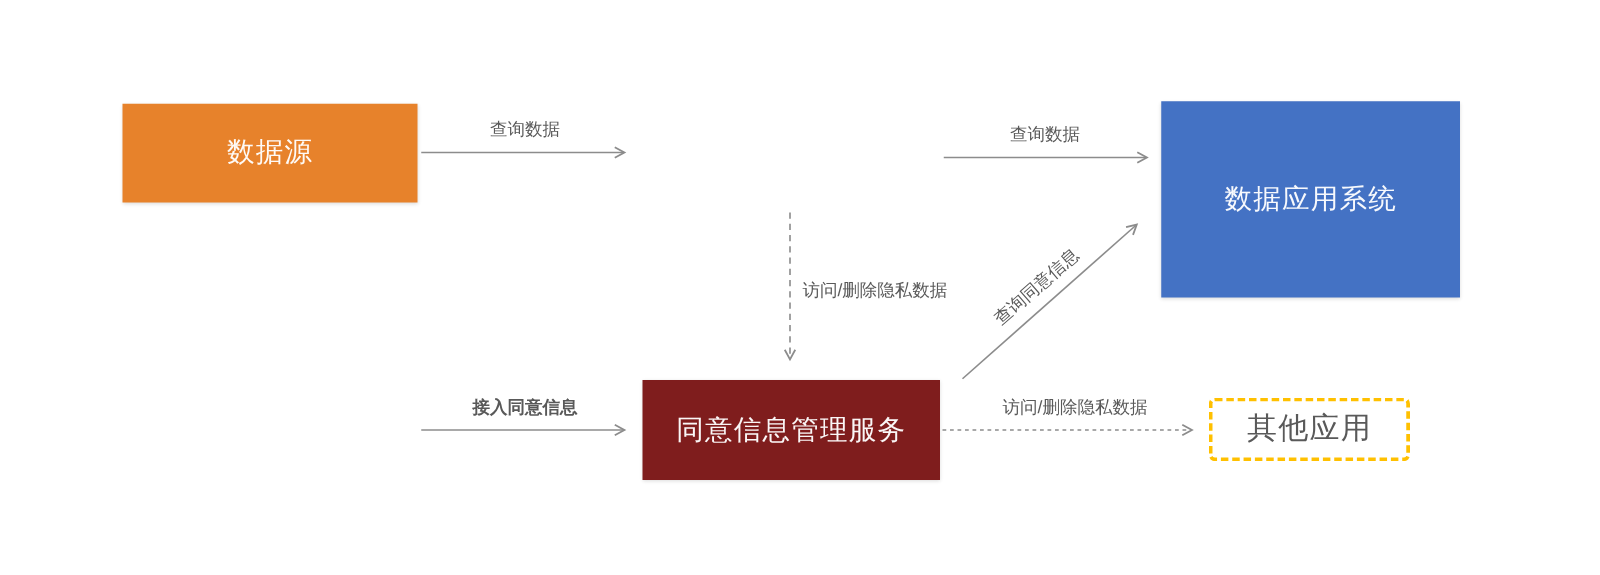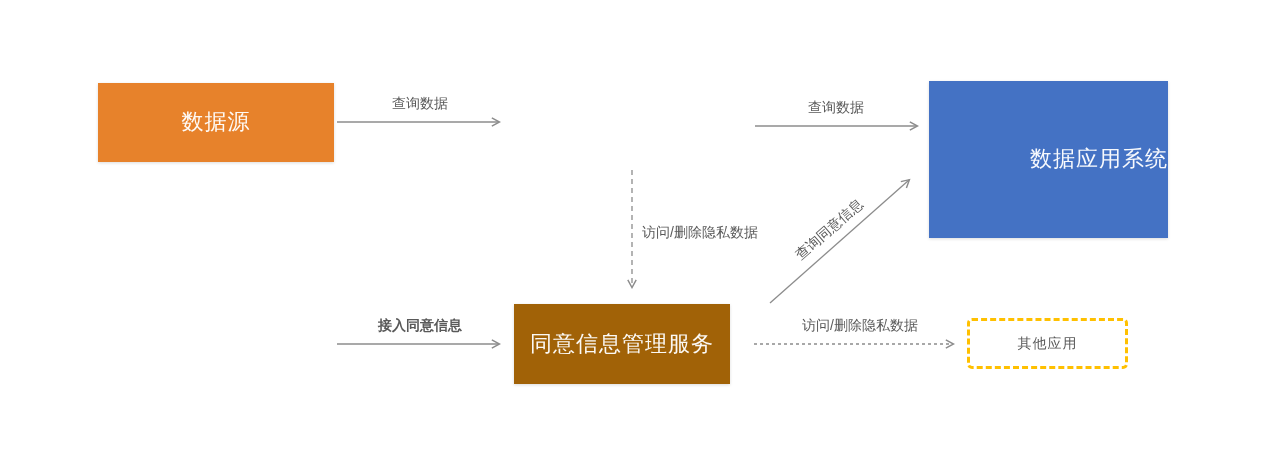--- a/index.html
+++ b/index.html
@@ -45,21 +45,21 @@
     white-space: nowrap;
   }
   .node.outline {
     background: #ffffff;
     border: 3px dashed #FFC000;
     border-radius: 5px;
     box-shadow: none;
   }
   .node.outline .node-label {
     color: #595959;
-    font-size: 14px;
+    font-size: 24px;
   }
   .edge-label {
     position: absolute;
     font-size: 14px;
     color: #595959;
     text-align: center;
     white-space: nowrap;
     line-height: 1;
   }
   .edge-label.rot {
@@ -84,26 +84,26 @@
     <line class="edge" x1="337" y1="344" x2="499" y2="344" marker-end="url(#ah)"></line>
     <line class="edge" x1="770" y1="303" x2="909" y2="180" marker-end="url(#ah)"></line>
     <line class="edge dashed-dot" x1="754" y1="344" x2="953" y2="344" marker-end="url(#ah)"></line>
   </svg>
 
   <div class="node" style="left: 98px; top: 83px; width: 236px; height: 79px; background: rgb(231, 130, 43);">
     <span class="node-label">数据源</span>
   </div>
 
 
-  <div class="node" style="left: 929px; top: 81px; width: 239px; height: 157px; background: rgb(68, 114, 196); justify-content: flex-end;">
+  <div class="node" style="left: 929px; top: 81px; width: 239px; height: 157px; background: rgb(68, 114, 196);">
     <span class="node-label">数据应用系统</span>
   </div>
 
 
-  <div class="node" style="left: 514px; top: 304px; width: 216px; height: 80px; background: #a16207;">
+  <div class="node" style="left: 514px; top: 304px; width: 238px; height: 80px; background: #7f1d1d;">
     <span class="node-label">同意信息管理服务</span>
   </div>
 
   <div class="node outline" style="left: 967px; top: 318px; width: 161px; height: 51px; border-color: rgb(255, 192, 0);">
     <span class="node-label">其他应用</span>
   </div>
 
   <div class="edge-label" style="left:345px; top:96px; width:150px;">查询数据</div>
 
   <div class="edge-label" style="left:761px; top:100px; width:150px;">查询数据</div>

